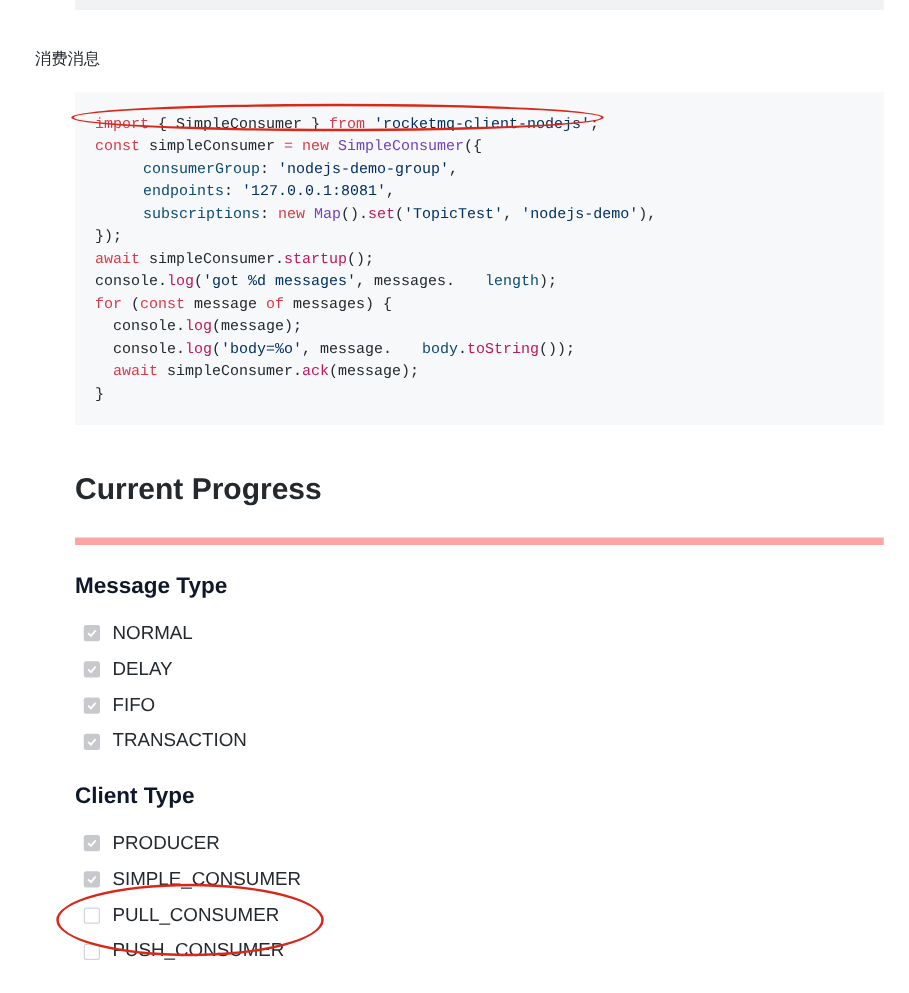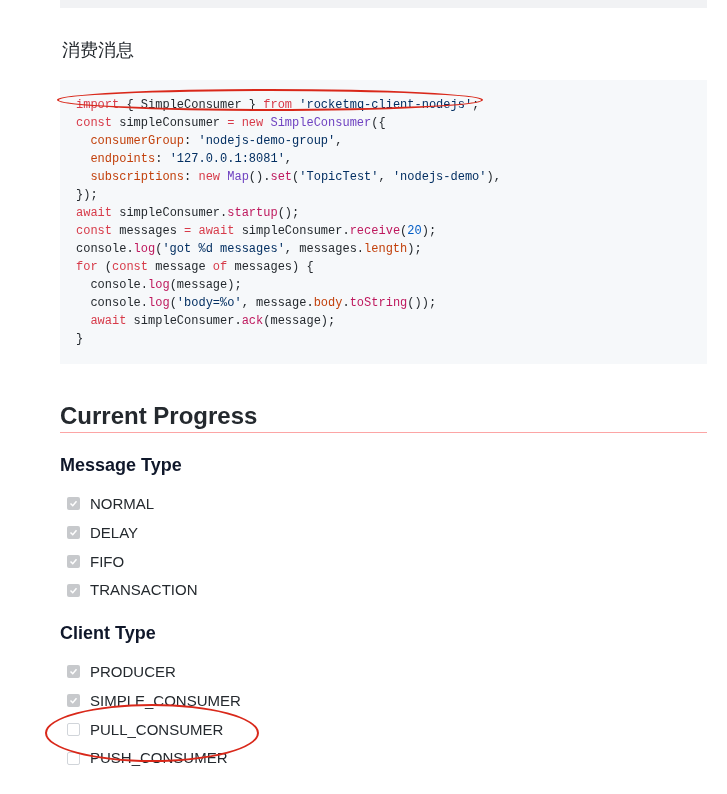--- a/index.html
+++ b/index.html
@@ -9,59 +9,59 @@
       width: 727px;
       padding: 0;
       color: #24292e;
     }
     .top-bar {
       height: 8px;
       background: #f1f2f4;
       margin: 0 20px 0 60px;
     }
     .section-label {
-      font-size: 18px;
-      color: #24292e;
-      margin: 30px 0 18px 62px;
+      font-size: 13px;
+      color: #24292e;
+      margin: 30px 0 18px 28px;
     }
     .code-block {
       background: #f6f8fa;
       margin: 0 20px 0 60px;
       padding: 16px;
       font-family: "SFMono-Regular", Consolas, "Liberation Mono", Menlo, monospace;
       font-size: 12px;
       line-height: 1.5;
       color: #24292e;
       position: relative;
       overflow: visible;
     }
     .code-line { white-space: pre; }
     .kw { color: #d73a49; }
     .str { color: #032f62; }
     .num { color: #005cc5; }
     .fn { color: #be185d; }
-    .prop { color: #c2410c; }
+    .prop { color: #0c4a6e; margin-left: 24px; }
     .cls { color: #6f42c1; }
     .ellipse-1 {
       position: absolute;
       border: 2px solid #d9281a;
       border-radius: 50%;
       width: 426px;
       height: 22px;
       top: 9px;
       left: -3px;
       pointer-events: none;
     }
     .heading {
       font-size: 24px;
       font-weight: 600;
       color: #24292e;
       margin: 38px 20px 8px 60px;
-      padding-bottom: 2px;
-      border-bottom: 1px solid #fca5a5;
+      padding-bottom: 24px;
+      border-bottom: 6px solid #fca5a5;
     }
     .subheading {
       font-size: 18px;
       font-weight: 600;
       color: #0f172a;
       margin: 22px 20px 14px 60px;
     }
     .check-list {
       list-style: none;
       margin: 17px 20px 0 67px;
@@ -118,21 +118,20 @@
   <div class="ellipse-1"></div>
   <div class="code-line"><span class="kw">import</span><span> { SimpleConsumer } </span><span class="kw">from</span><span> </span><span class="str">'rocketmq-client-nodejs'</span><span>;</span></div>
   <div class="code-line"></div>
   <div class="code-line"><span class="kw">const</span><span> simpleConsumer </span><span class="kw">=</span><span> </span><span class="kw">new</span><span> </span><span class="cls">SimpleConsumer</span><span>({</span></div>
   <div class="code-line"><span>  </span><span class="prop">consumerGroup</span><span>: </span><span class="str">'nodejs-demo-group'</span><span>,</span></div>
   <div class="code-line"><span>  </span><span class="prop">endpoints</span><span>: </span><span class="str">'127.0.0.1:8081'</span><span>,</span></div>
   <div class="code-line"><span>  </span><span class="prop">subscriptions</span><span>: </span><span class="kw">new</span><span> </span><span class="cls">Map</span><span>().</span><span class="fn">set</span><span>(</span><span class="str">'TopicTest'</span><span>, </span><span class="str">'nodejs-demo'</span><span>),</span></div>
   <div class="code-line">});</div>
   <div class="code-line"><span class="kw">await</span><span> simpleConsumer.</span><span class="fn">startup</span><span>();</span></div>
   <div class="code-line"></div>
-  <div class="code-line"><span class="kw">const</span><span> messages </span><span class="kw">=</span><span> </span><span class="kw">await</span><span> simpleConsumer.</span><span class="fn">receive</span><span>(</span><span class="num">20</span><span>);</span></div>
   <div class="code-line"><span>console.</span><span class="fn">log</span><span>(</span><span class="str">'got %d messages'</span><span>, messages.</span><span class="prop">length</span><span>);</span></div>
   <div class="code-line"><span class="kw">for</span><span> (</span><span class="kw">const</span><span> message </span><span class="kw">of</span><span> messages) {</span></div>
   <div class="code-line"><span>  </span><span>console.</span><span class="fn">log</span><span>(message);</span></div>
   <div class="code-line"><span>  </span><span>console.</span><span class="fn">log</span><span>(</span><span class="str">'body=%o'</span><span>, message.</span><span class="prop">body</span><span>.</span><span class="fn">toString</span><span>());</span></div>
   <div class="code-line"><span>  </span><span class="kw">await</span><span> simpleConsumer.</span><span class="fn">ack</span><span>(message);</span></div>
   <div class="code-line">}</div>
 </div>
 
 <h2 class="heading">Current Progress</h2>
 

